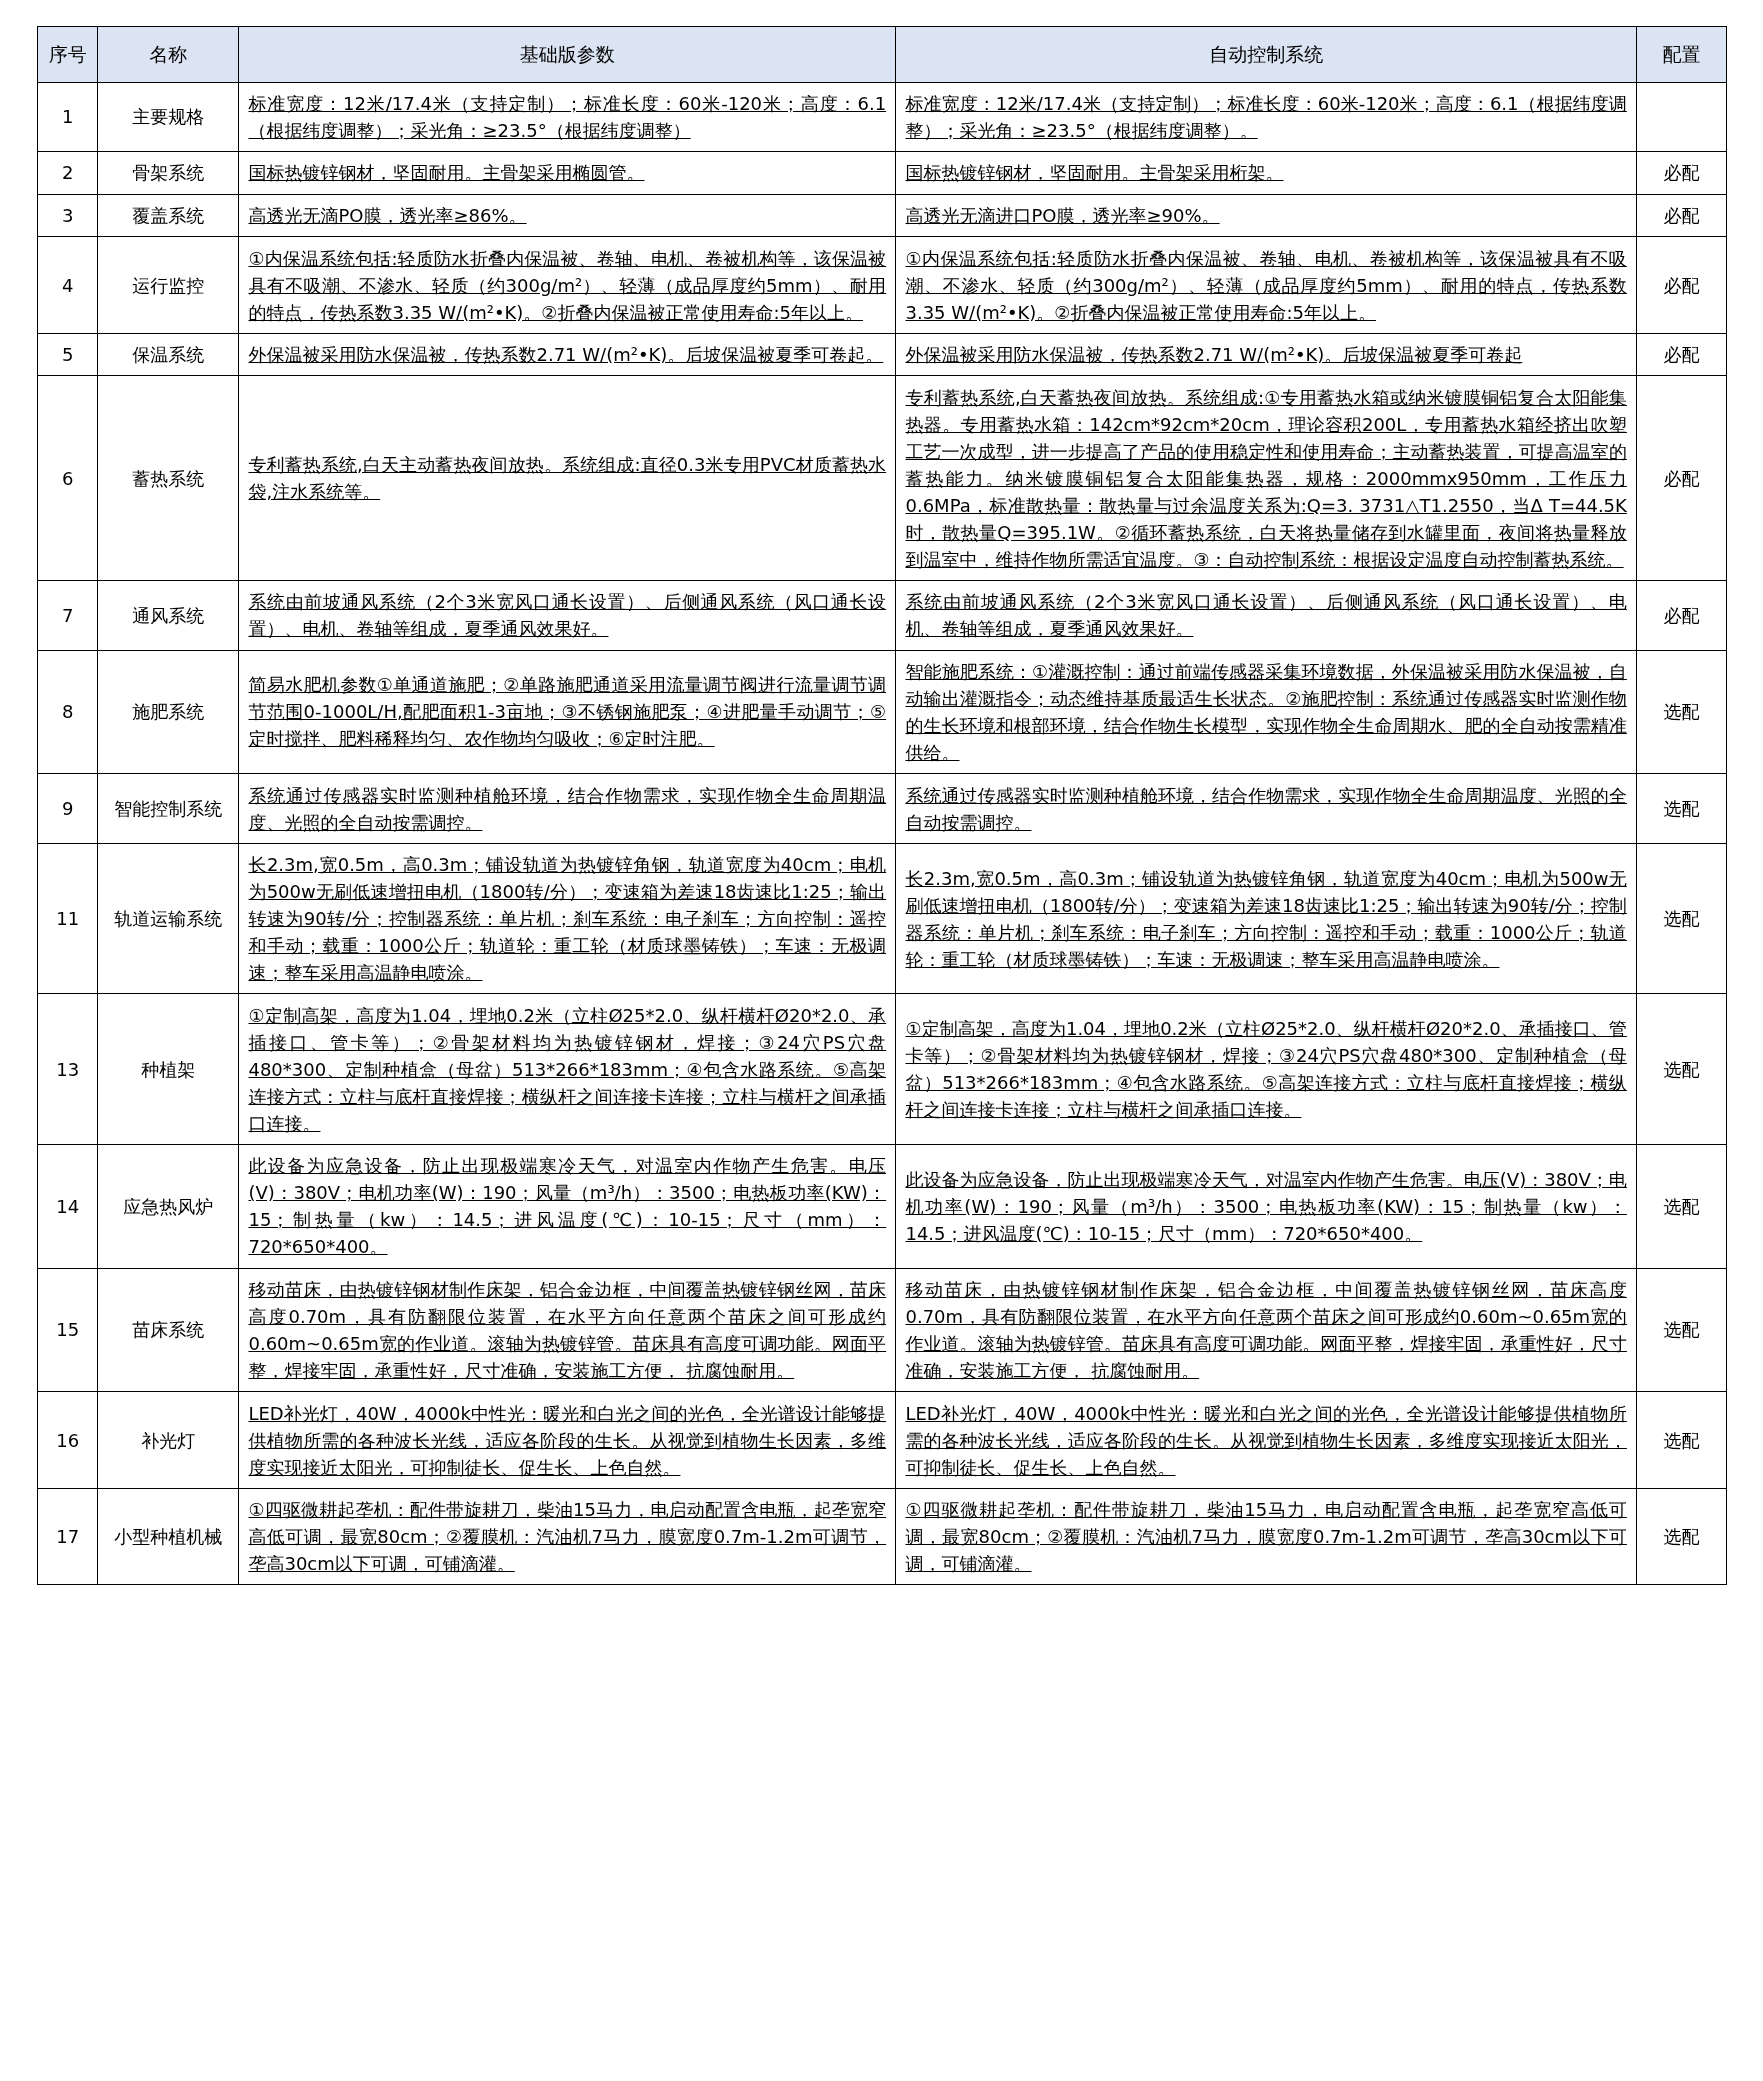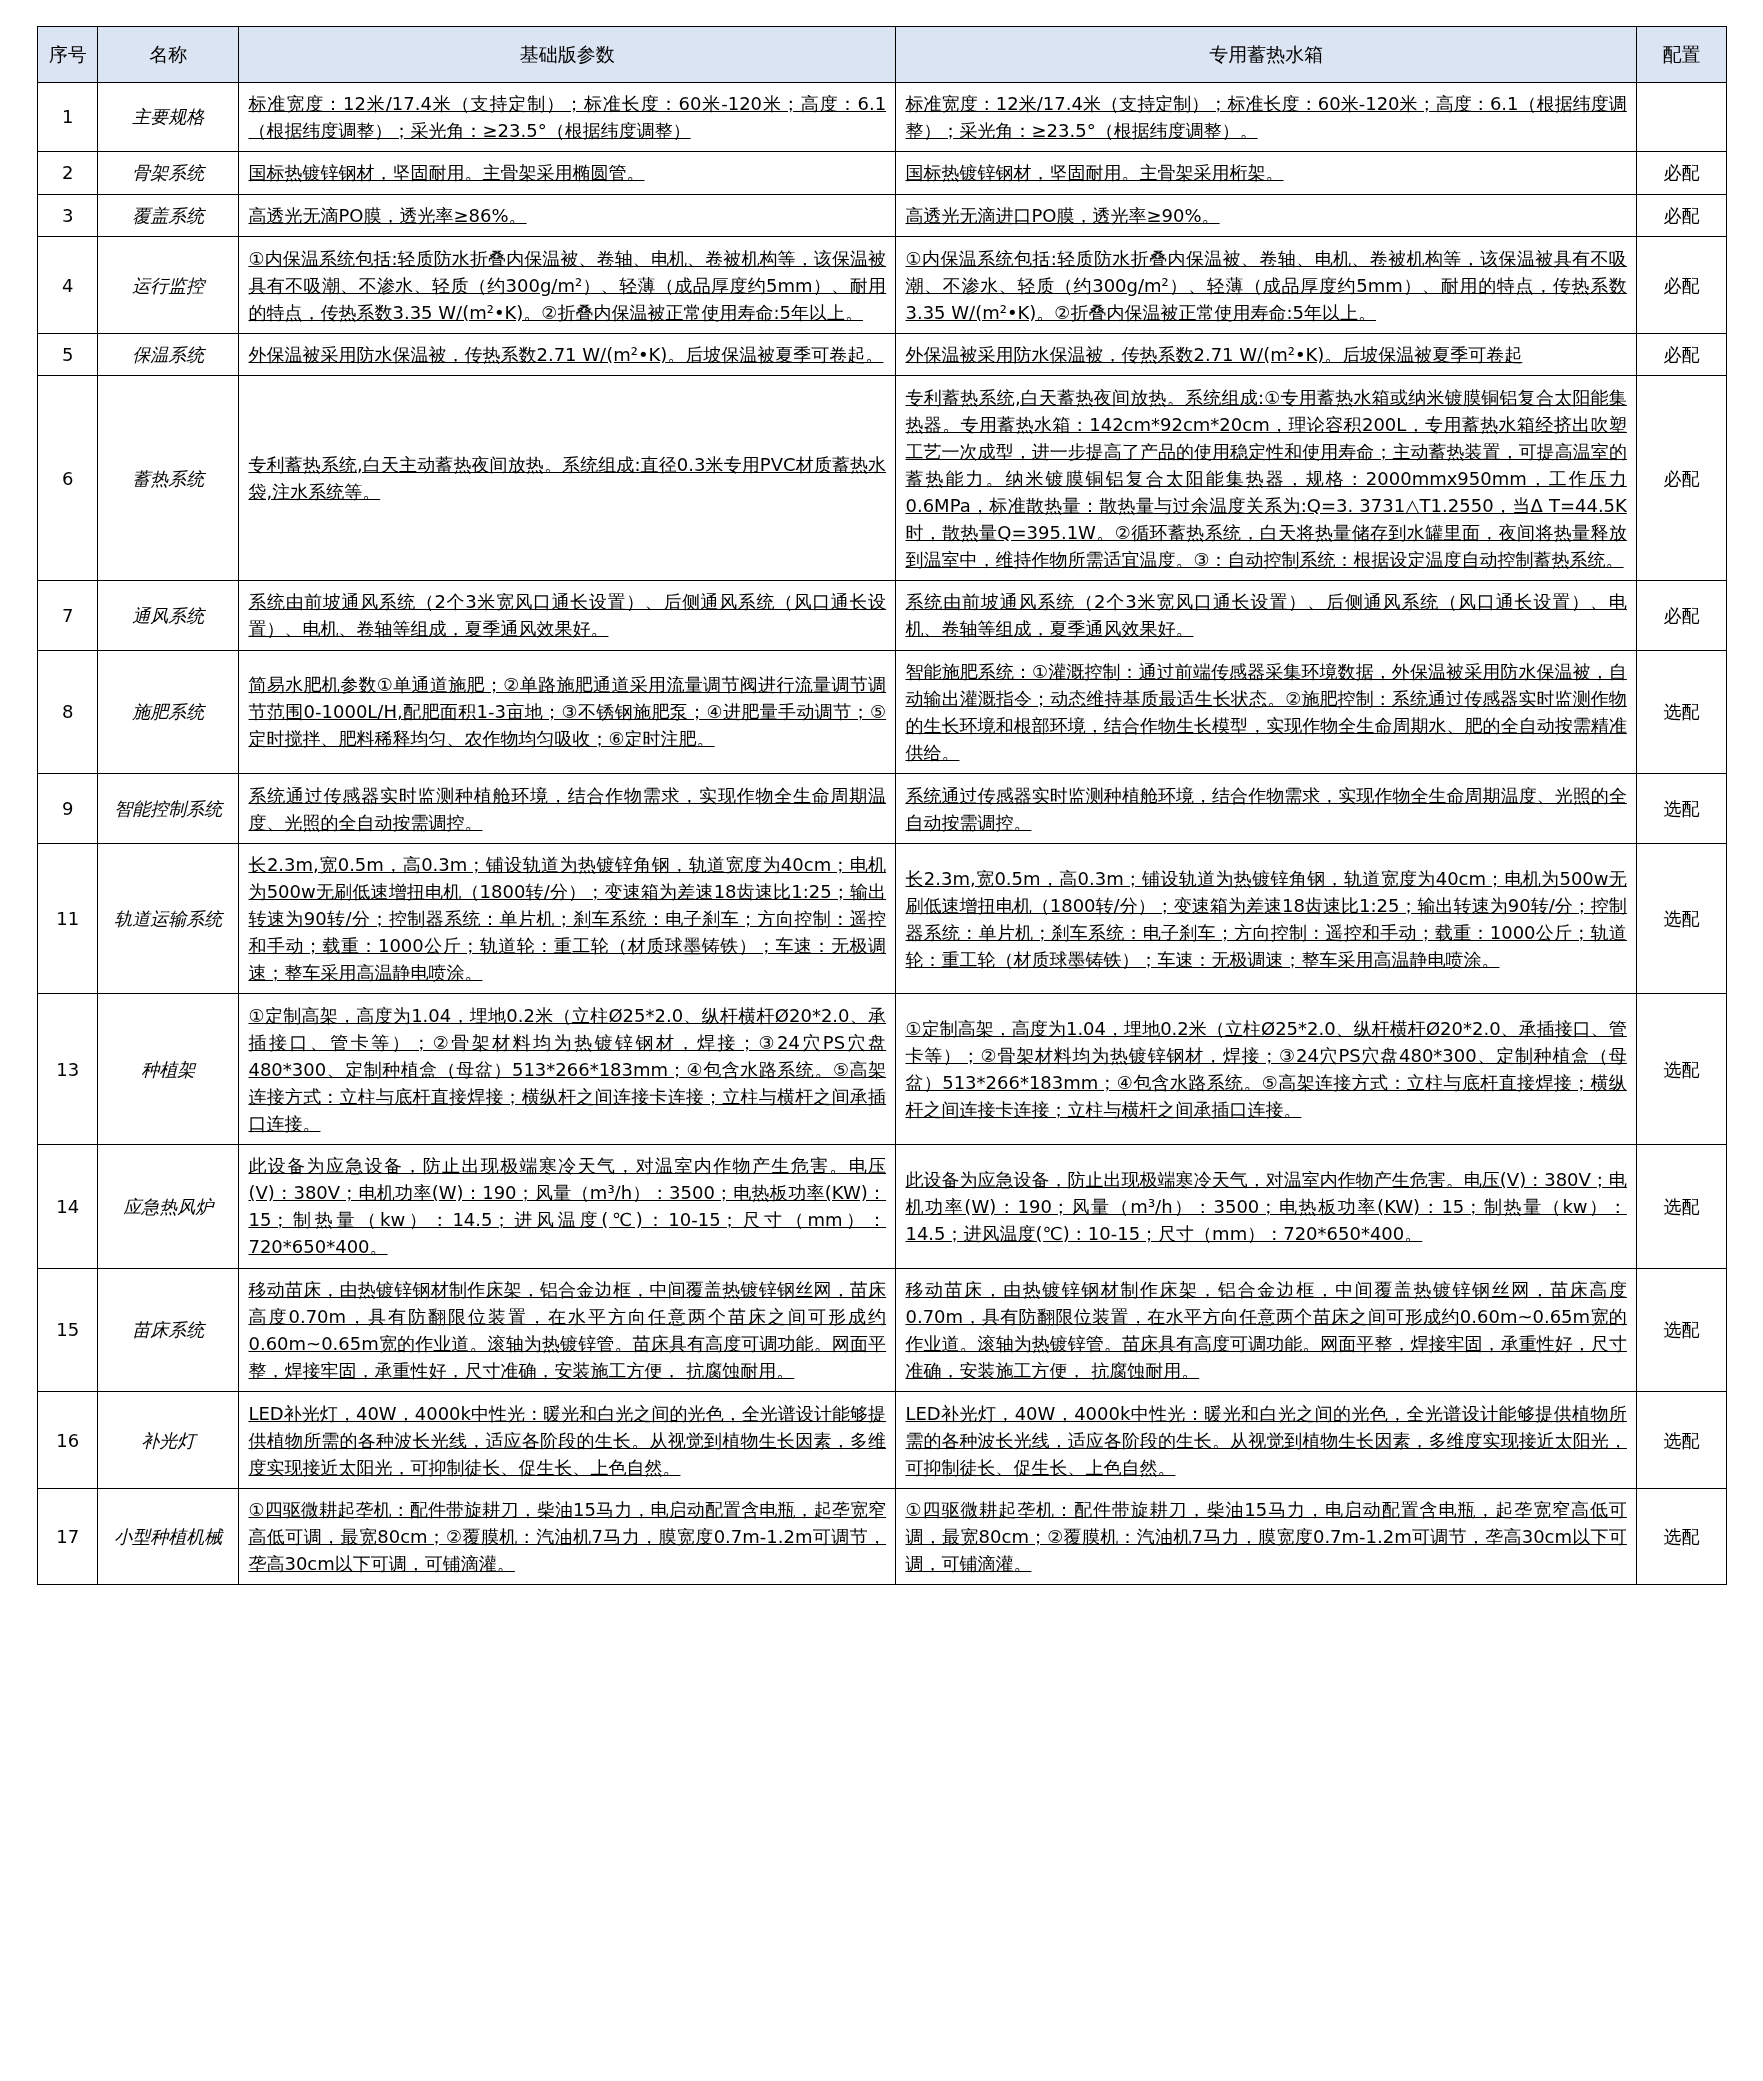--- a/index.html
+++ b/index.html
@@ -41,21 +41,20 @@
   col.c-name   { width: 138px; }
   col.c-basic  { width: 643px; }
   col.c-upg    { width: 725px; }
   col.c-cfg    { width: 88px; }
 
   td.no, td.cfg {
     text-align: center;
   }
   td.name {
     text-align: center;
-    font-style: italic;
   }
   td.desc {
     text-align: justify;
     text-justify: inter-ideograph;
     text-decoration: underline;
   }
 </style>
 </head>
 <body>
 
@@ -66,21 +65,21 @@
       <col class="c-name">
       <col class="c-basic">
       <col class="c-upg">
       <col class="c-cfg">
     </colgroup>
     <thead>
       <tr>
         <th>序号</th>
         <th>名称</th>
         <th>基础版参数</th>
-        <th>专用蓄热水箱</th>
+        <th>自动控制系统</th>
         <th>配置</th>
       </tr>
     </thead>
     <tbody>
       <tr>
         <td class="no">1</td>
         <td class="name">主要规格</td>
         <td class="desc">标准宽度：12米/17.4米（支持定制）；标准长度：60米-120米；高度：6.1（根据纬度调整）；采光角：≥23.5°（根据纬度调整）</td>
         <td class="desc">标准宽度：12米/17.4米（支持定制）；标准长度：60米-120米；高度：6.1（根据纬度调整）；采光角：≥23.5°（根据纬度调整）。</td>
         <td class="cfg"></td>

